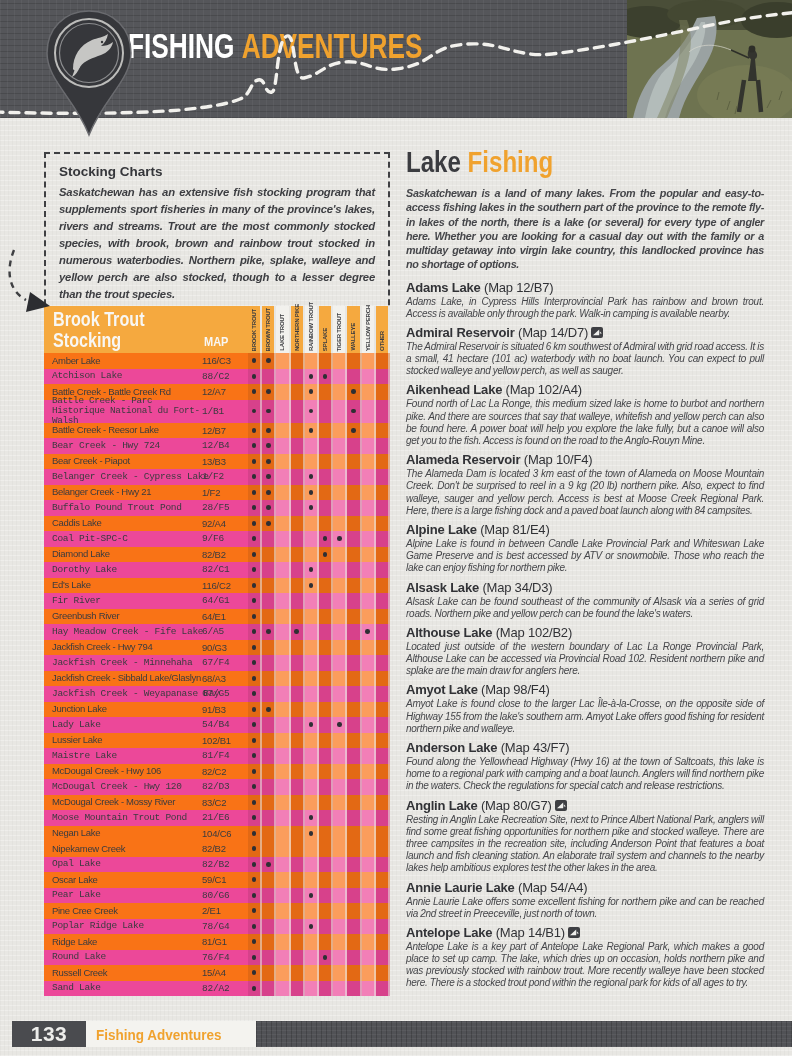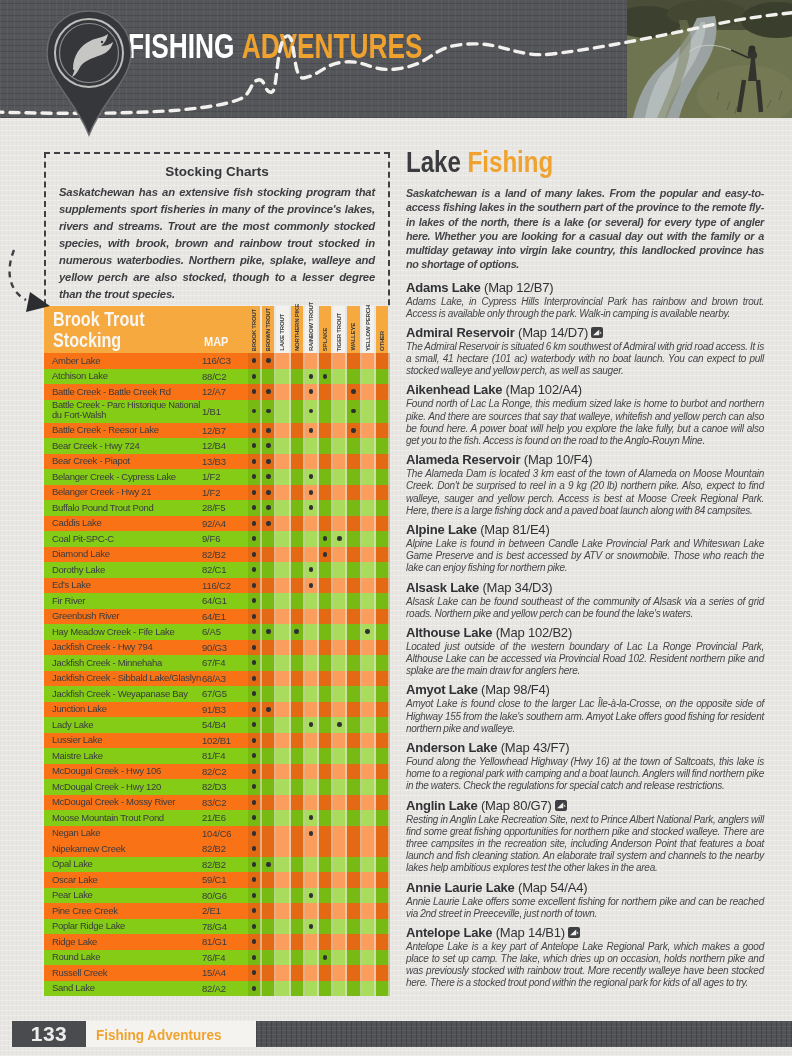--- a/index.html
+++ b/index.html
@@ -32,21 +32,21 @@
   }
   .hdr-title .accent{color:#F0A22E;}
   .pin-logo{position:absolute;left:42px;top:8px;width:94px;height:132px;z-index:5;}
   .route-svg{position:absolute;left:0;top:0;width:792px;height:118px;z-index:3;}
   .photo{position:absolute;right:0;top:0;width:165px;height:118px;z-index:2;}
   
   .stock-box{
     position:absolute;left:44px;top:152px;width:346px;min-height:138px;
     border:2px dashed #3F4043;box-sizing:border-box;padding:10px 13px;
   }
-  .stock-box h3{font-size:13.5px;margin:0 0 5px;color:#35363A;text-align:center;}
+  .stock-box h3{font-size:13.5px;margin:0 0 5px;color:#35363A;}
   .stock-box p{
     font-size:11.3px;font-style:italic;font-weight:bold;margin:0;
     text-align:justify;line-height:1.5;color:#3D3E42;letter-spacing:-0.2px;
   }
   .arrow-decor{position:absolute;left:4px;top:248px;width:52px;height:70px;z-index:4;}
   
   .stock-table{position:absolute;left:44px;top:306px;width:346px;}
   .t-header{display:flex;height:47px;}
   .t-banner{width:204px;background:#F5A93F;position:relative;flex:none;}
   .t-banner .title{
@@ -64,21 +64,21 @@
   }
   .t-sp-col.o{background:#F5A93F;}
   .t-sp-col.w{background:#F2F1ED;}
   .t-sp-col span{
     writing-mode:vertical-rl;transform:rotate(180deg);
     font-size:6px;font-weight:bold;color:#3A3B3F;letter-spacing:-0.2px;
     white-space:nowrap;padding-top:2px;margin-right:2px;
   }
   .t-body .trow{display:flex;align-items:center;height:15.5px;}
   .t-body .trow.odd{background:#f97316;}
-  .t-body .trow.even{background:#84cc16;}
+  .t-body .trow.even{background:#ec4899;font-family:Liberation Mono, monospace;}
   .t-body .trow.tall{height:23px;}
   .trow .name{
     width:158px;flex:none;box-sizing:border-box;padding-left:8px;
     font-size:9.5px;color:#3A3B3F;letter-spacing:-0.3px;line-height:1.05;
     white-space:nowrap;overflow:visible;
   }
   .trow.tall .name{white-space:normal;font-size:9.3px;}
   .trow .mapref{width:46px;flex:none;font-size:9.5px;color:#3A3B3F;letter-spacing:-0.2px;}
   .trow .sp{
     width:14.2px;height:100%;flex:none;position:relative;

